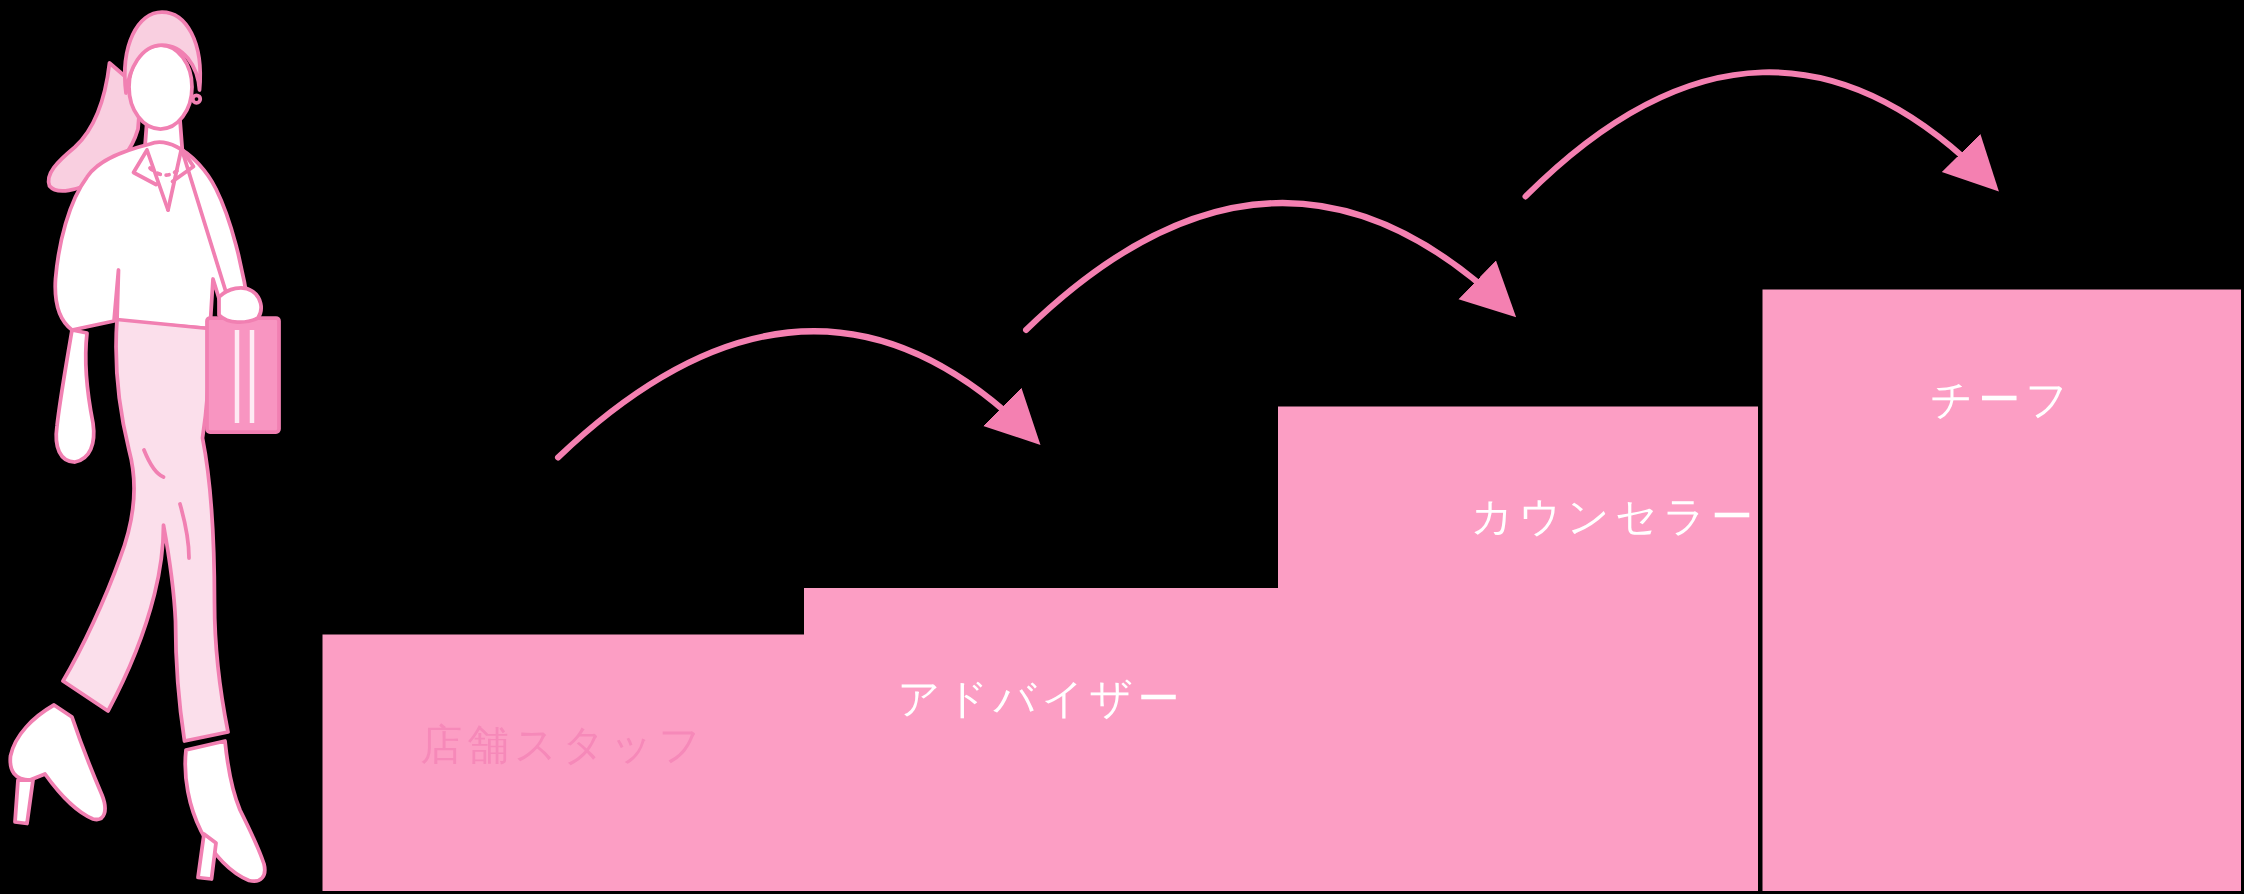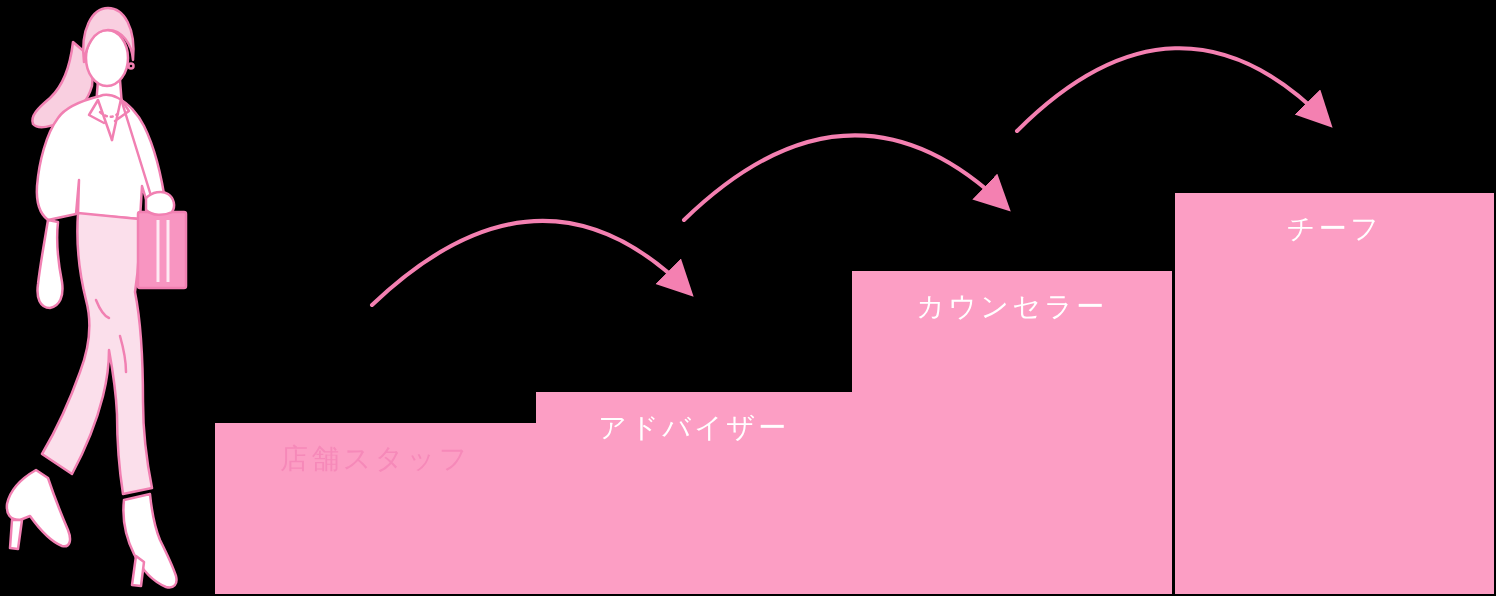--- a/index.html
+++ b/index.html
@@ -10,33 +10,33 @@
     background:var(--background,#000);
     overflow:hidden;
   }
   
   .step{
     position:absolute;
     bottom:2px;
     background:var(--step-fill,#FC9EC4);
     box-sizing:border-box;
     text-align:center;
-    padding-top:22px;
+    padding-top:60px;
   }
   .step .step-label{
     display:inline-block;
     font-size:28px;
     line-height:1;
     letter-spacing:0.12em;
     color:var(--label,#fff);
     white-space:nowrap;
   }
   .step-1{left:215px;top:423px;width:321px;}
   .step-2{left:536px;top:352px;width:316px;margin-top:40px;}
-  .step-3{left:852px;top:271px;width:320px;}
+  .step-3{left:852px;top:271px;width:320px;text-align:right;}
   .step-4{left:1175px;top:193px;width:319px;}
   .step-1 .step-label{color:var(--first-label,#F689B9);}
   
   .arrows{
     position:absolute;left:0;top:0;
     pointer-events:none;
   }
   .arrows path.arc{
     fill:none;
     stroke:var(--arrow,#F480B1);

